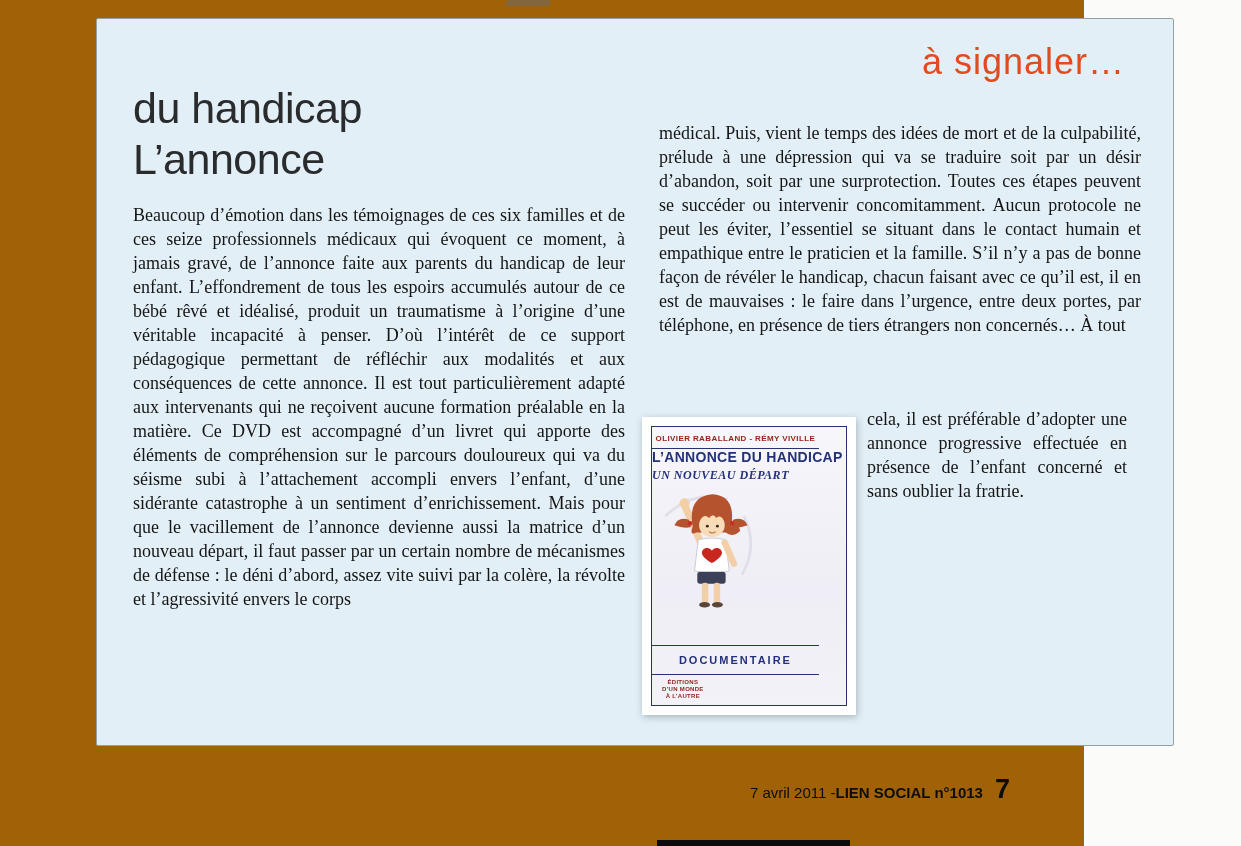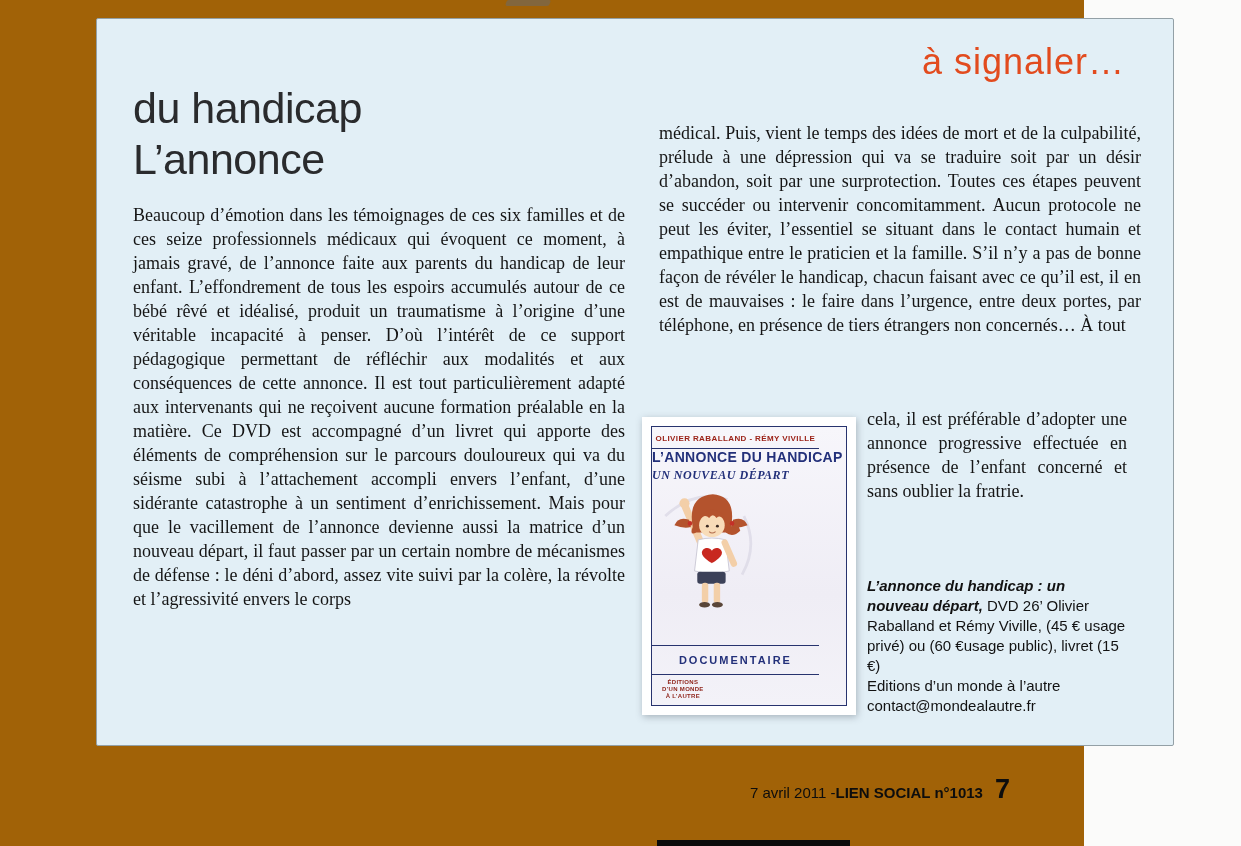--- a/index.html
+++ b/index.html
@@ -122,25 +122,20 @@
 
         <div class="dvd-genre">DOCUMENTAIRE</div>
         <div class="dvd-logo">
           <div>ÉDITIONS</div>
           <div>D’UN MONDE</div>
           <div>À L’AUTRE</div>
         </div>
       </div>
     </div>
 
-    <div class="caption">
-      <span class="caption-lead">L’annonce du handicap : un nouveau départ,</span><span> DVD 26’ Olivier Raballand et Rémy Viville, (45 € usage privé) ou (60 €usage public), livret (15 €)</span>
-      <div>Editions d’un monde à l’autre</div>
-      <div>contact@mondealautre.fr</div>
-    </div>
 
   </div>
 
   <div class="footer">
     <span class="footer-date">7 avril 2011 - </span>
     <span class="footer-mag">LIEN SOCIAL n°1013</span>
     <span class="footer-page">7</span>
   </div>
 
   <div class="artifact-bottom"></div>

